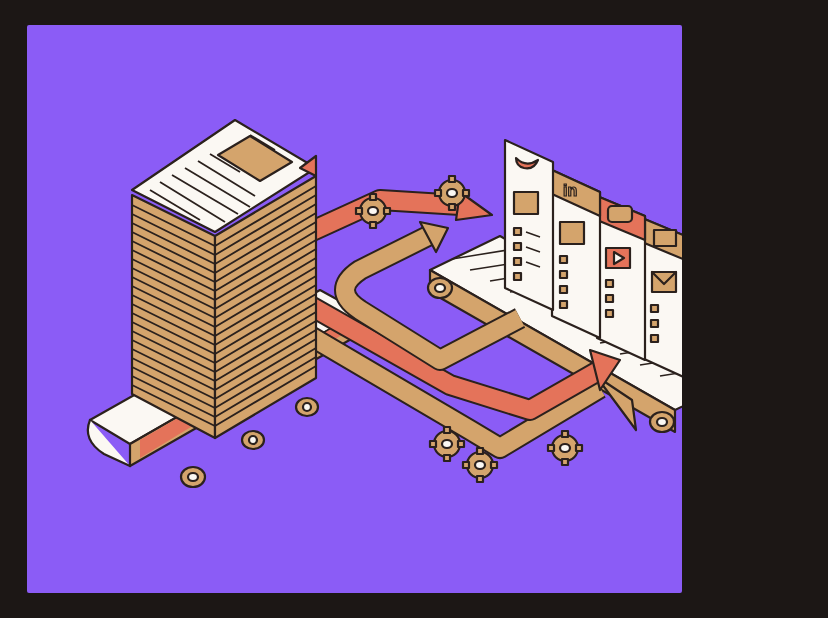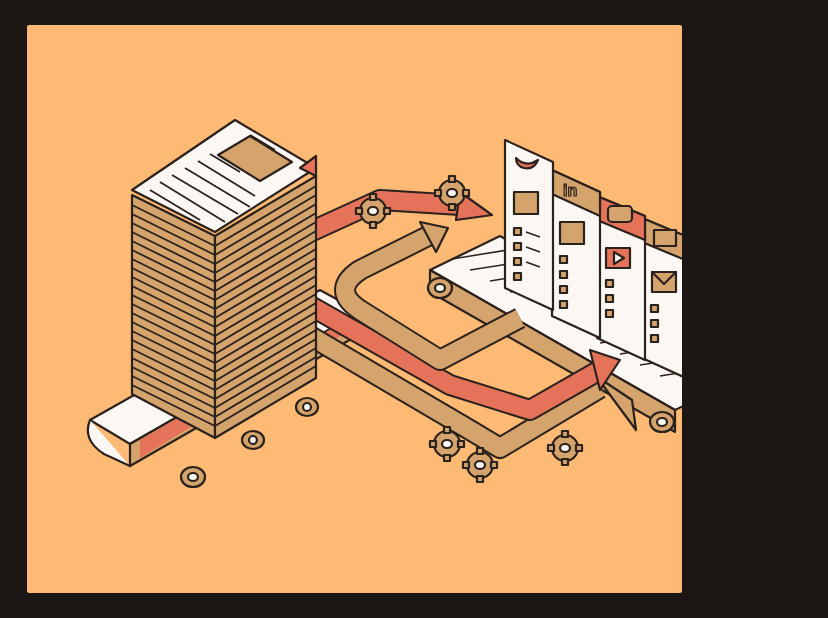--- a/index.html
+++ b/index.html
@@ -1,18 +1,18 @@
 <!DOCTYPE html>
 <html><head>
 <meta charset="utf-8">
 <style>
   html,body{margin:0;padding:0;background:#1c1715;}
   body{width:828px;height:618px;overflow:hidden;font-family:"Liberation Sans",sans-serif;}
   .frame{position:absolute;left:0;top:0;width:828px;height:618px;background:#1c1715;}
-  .canvas{position:absolute;left:27px;top:25px;width:655px;height:568px;background:#fdba74;border-radius:2px;overflow:hidden;}
+  .canvas{position:absolute;left:27px;top:25px;width:655px;height:568px;background:#8b5cf6;border-radius:2px;overflow:hidden;}
   svg{position:absolute;left:0;top:0;}
   .ln{stroke:#2b211d;stroke-width:2.2;stroke-linejoin:round;stroke-linecap:round;}
 </style>
 </head>
 <body>
 
 <div class="frame">
 <div class="canvas">
 <svg width="775" height="568" viewBox="27 25 775 568">
   <defs>

